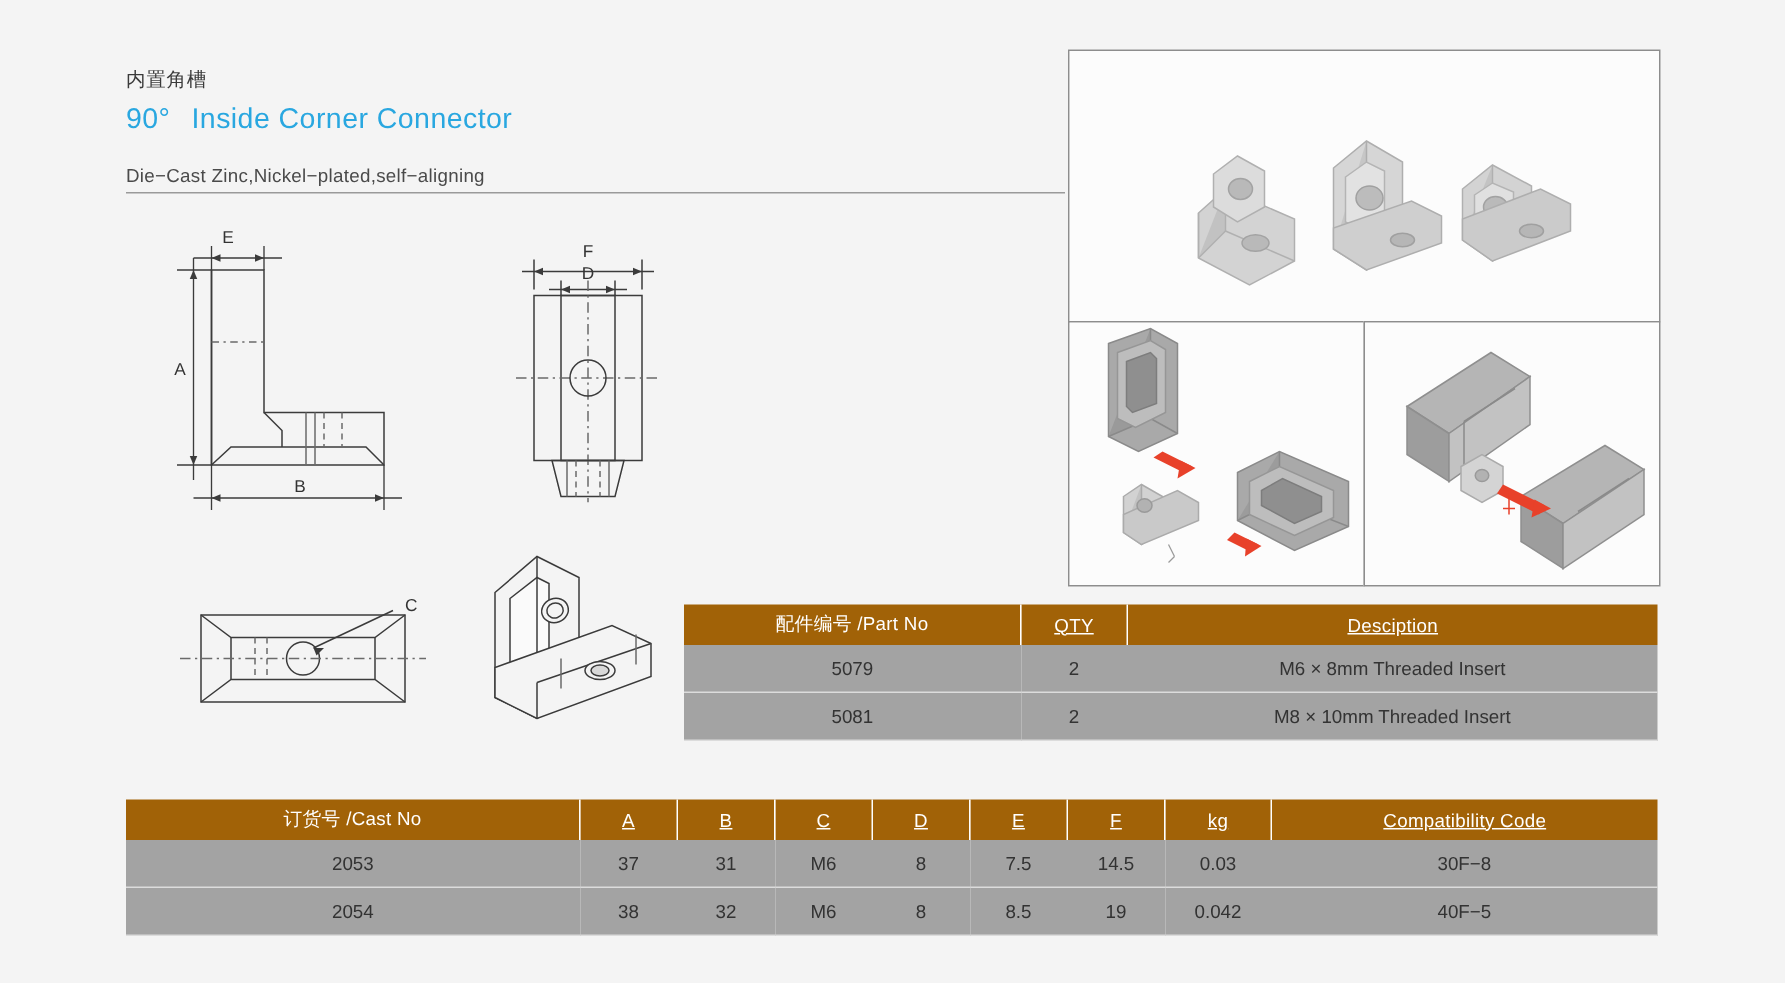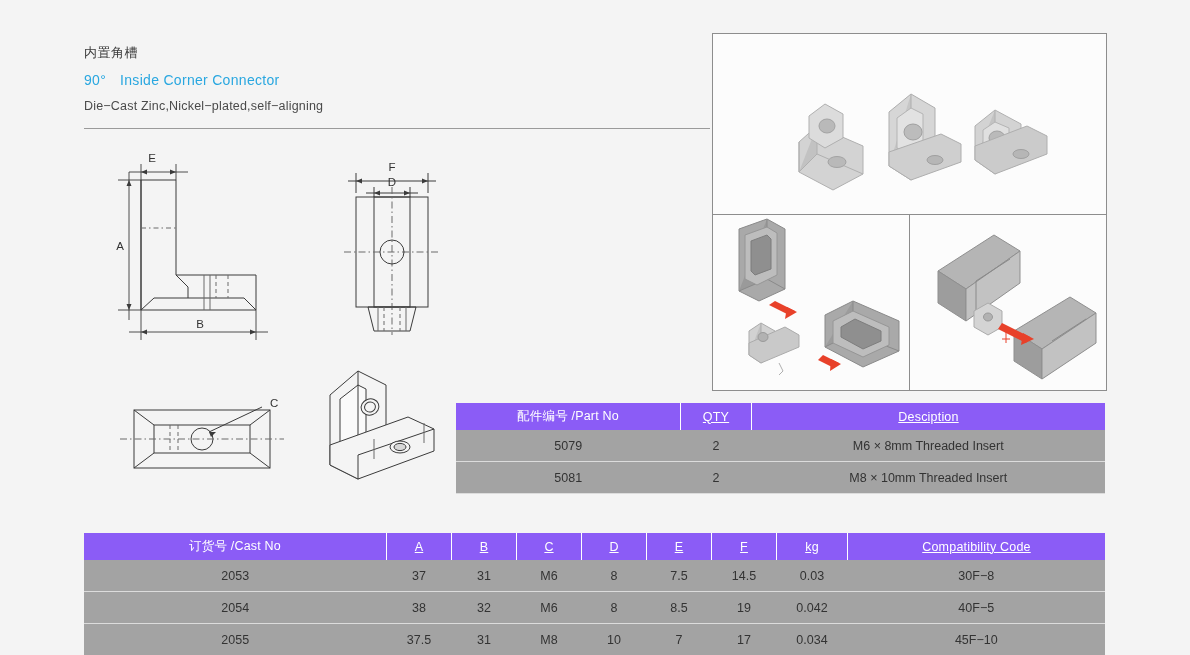--- a/index.html
+++ b/index.html
@@ -30,34 +30,34 @@
     top: 44px;
     width: 620px;
   }
   .header .cn-title {
     font-size: 13px;
     color: #3a3a3a;
     line-height: 18px;
     letter-spacing: 0.5px;
   }
   .header .en-title {
-    font-size: 14px;
+    font-size: 19px;
     color: #29a7e0;
     line-height: 28px;
     margin-top: 4px;
     letter-spacing: 0.3px;
   }
   .header .en-title .deg {
     margin-right: 14px;
   }
   .header .sub-title {
     font-size: 12.5px;
     color: #4a4a4a;
     line-height: 18px;
-    margin-top: 3px;
+    margin-top: 14px;
     letter-spacing: 0.2px;
   }
   .header-rule {
     position: absolute;
     left: 84px;
     top: 128px;
     width: 626px;
     height: 1px;
     background: #9a9a9a;
   }
@@ -73,21 +73,21 @@
   #panel-bl     { left: 712px; top: 214px; width: 196px; height: 175px; }
   #panel-br     { left: 909px; top: 214px; width: 196px; height: 175px; }
 
   
   table {
     border-collapse: collapse;
     width: 100%;
     font-size: 12.5px;
   }
   table th {
-    background: #8b5cf6;
+    background: #a16207;
     color: #ffffff;
     font-weight: normal;
     height: 25px;
     letter-spacing: 0.2px;
     border: none;
   }
   table td {
     height: 29px;
     text-align: center;
     color: #333;
@@ -427,28 +427,17 @@
           <td>2054</td>
           <td>38</td>
           <td>32</td>
           <td>M6</td>
           <td>8</td>
           <td>8.5</td>
           <td>19</td>
           <td>0.042</td>
           <td>40F−5</td>
         </tr>
-        <tr>
-          <td>2055</td>
-          <td>37.5</td>
-          <td>31</td>
-          <td>M8</td>
-          <td>10</td>
-          <td>7</td>
-          <td>17</td>
-          <td>0.034</td>
-          <td>45F−10</td>
-        </tr>
       </tbody>
     </table>
   </div>
 
 </div>
 
 </body></html>

